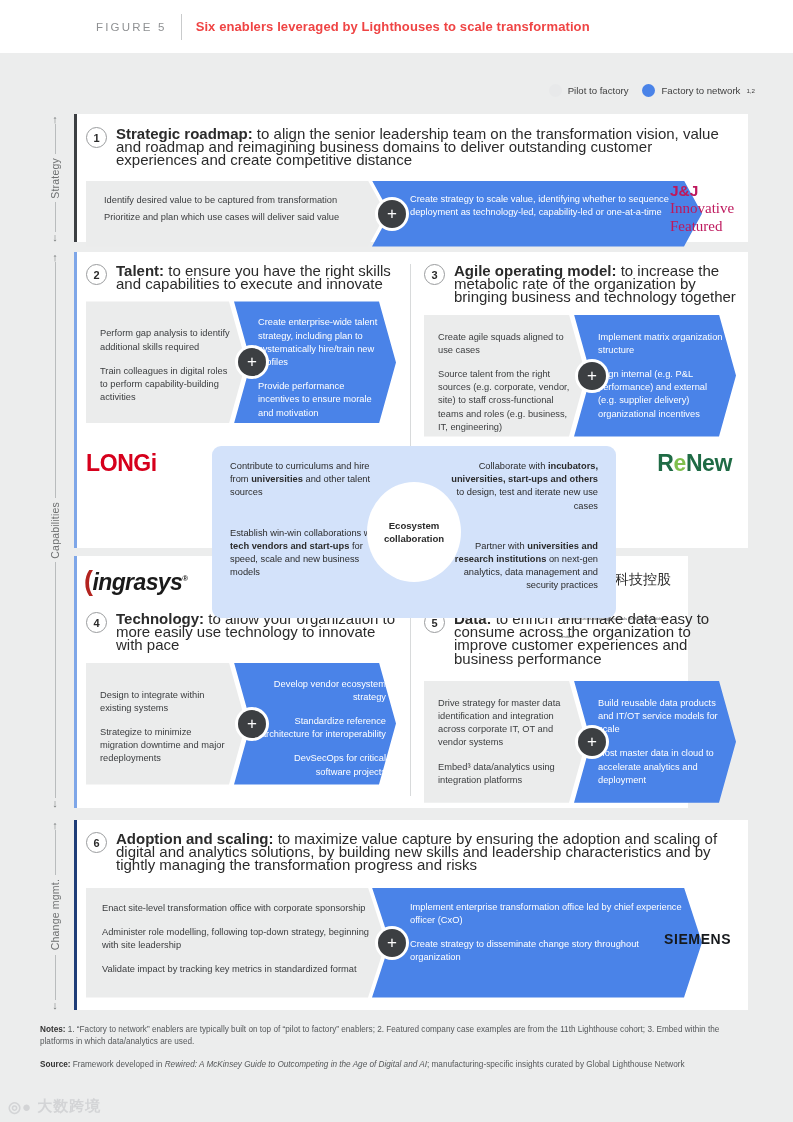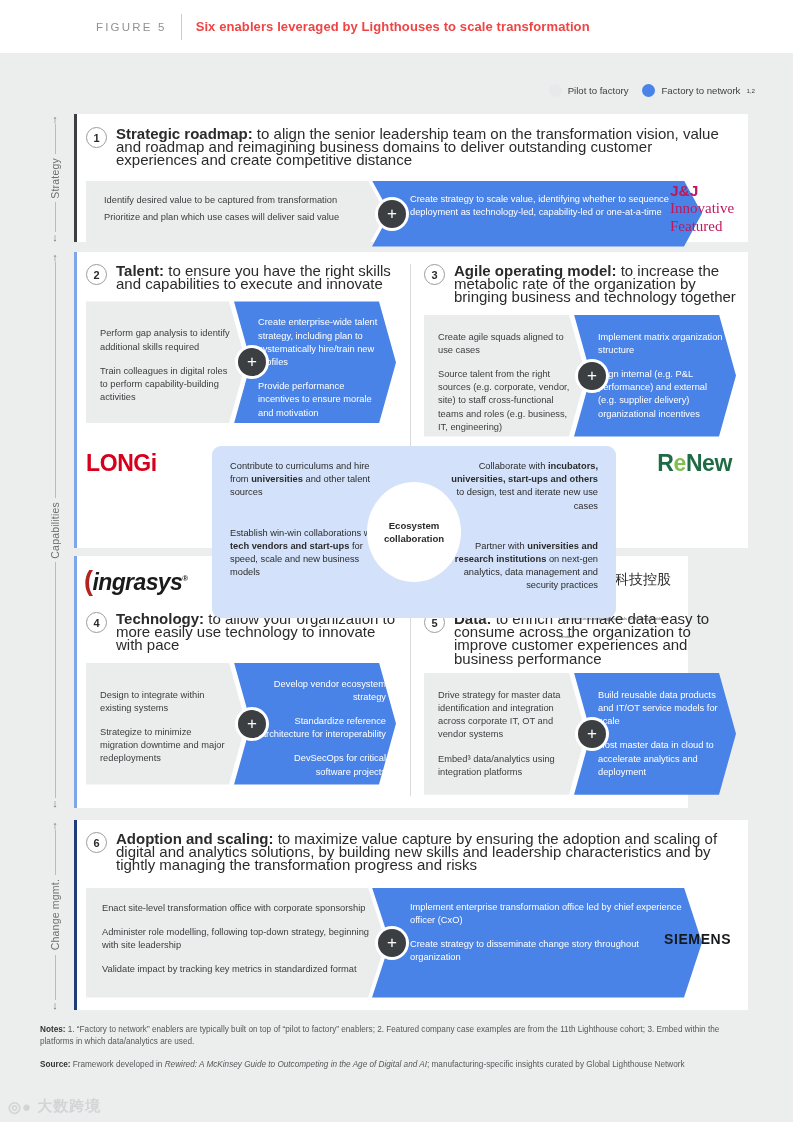--- a/index.html
+++ b/index.html
@@ -286,21 +286,21 @@
         </div>
         <div class="plus" style="left:152px;top:47px;width:28px;height:28px;">+</div>
       </div>
     </div>
 
     <div class="enabler" style="left:350px;top:56px;width:312px;">
       <div class="en-head">
         <div class="num">5</div>
         <div class="en-text"><b>Data:</b><span> to enrich and make data easy to consume across the organization to improve customer experiences and business performance</span></div>
       </div>
-      <div class="arrows" style="height:122px;margin-top:8px;">
+      <div class="arrows" style="height:122px;margin-top:16px;">
         <div class="chev left" style="width:162px;height:122px;clip-path:polygon(0 0,145px 0,162px 61px,145px 122px,0 122px);padding:16px 14px;">
           <p>Drive strategy for master data identification and integration across corporate IT, OT and vendor systems</p>
           <p>Embed³ data/analytics using integration platforms</p>
         </div>
         <div class="chev right" style="left:150px;width:162px;height:122px;clip-path:polygon(0 0,145px 0,162px 61px,145px 122px,0 122px,17px 61px);padding:16px 10px 16px 24px;">
           <p>Build reusable data products and IT/OT service models for scale</p>
           <p>Host master data in cloud to accelerate analytics and deployment</p>
         </div>
         <div class="plus" style="left:154px;top:47px;width:28px;height:28px;">+</div>
       </div>

